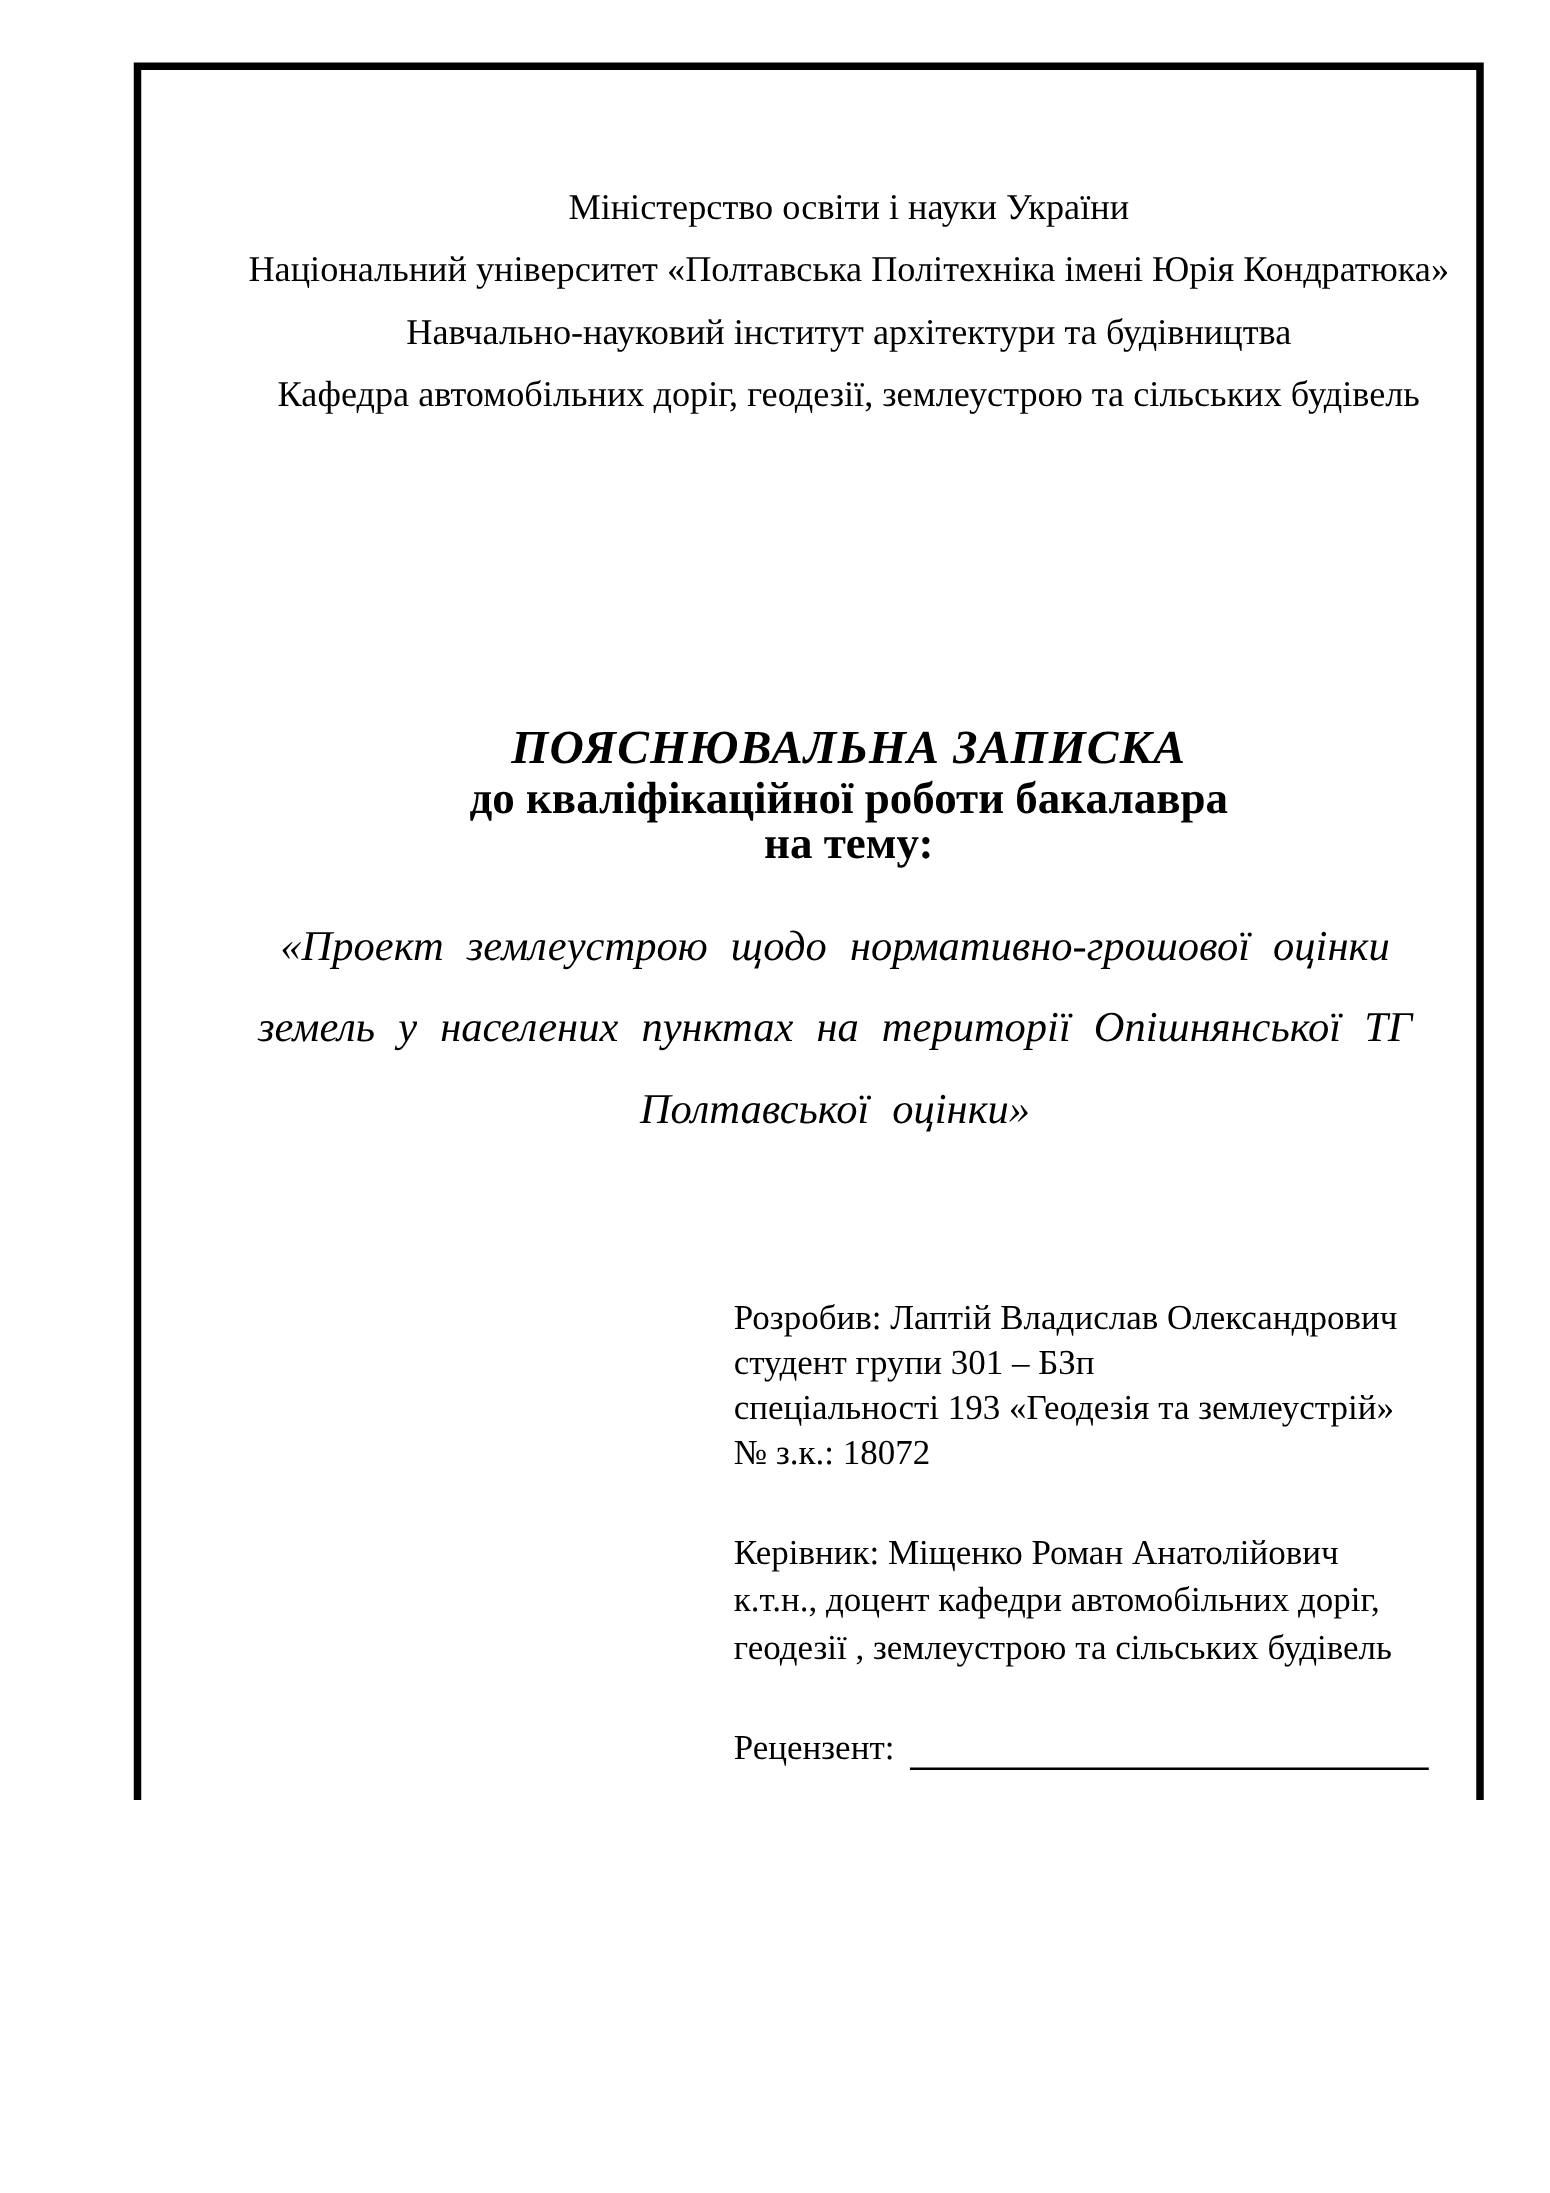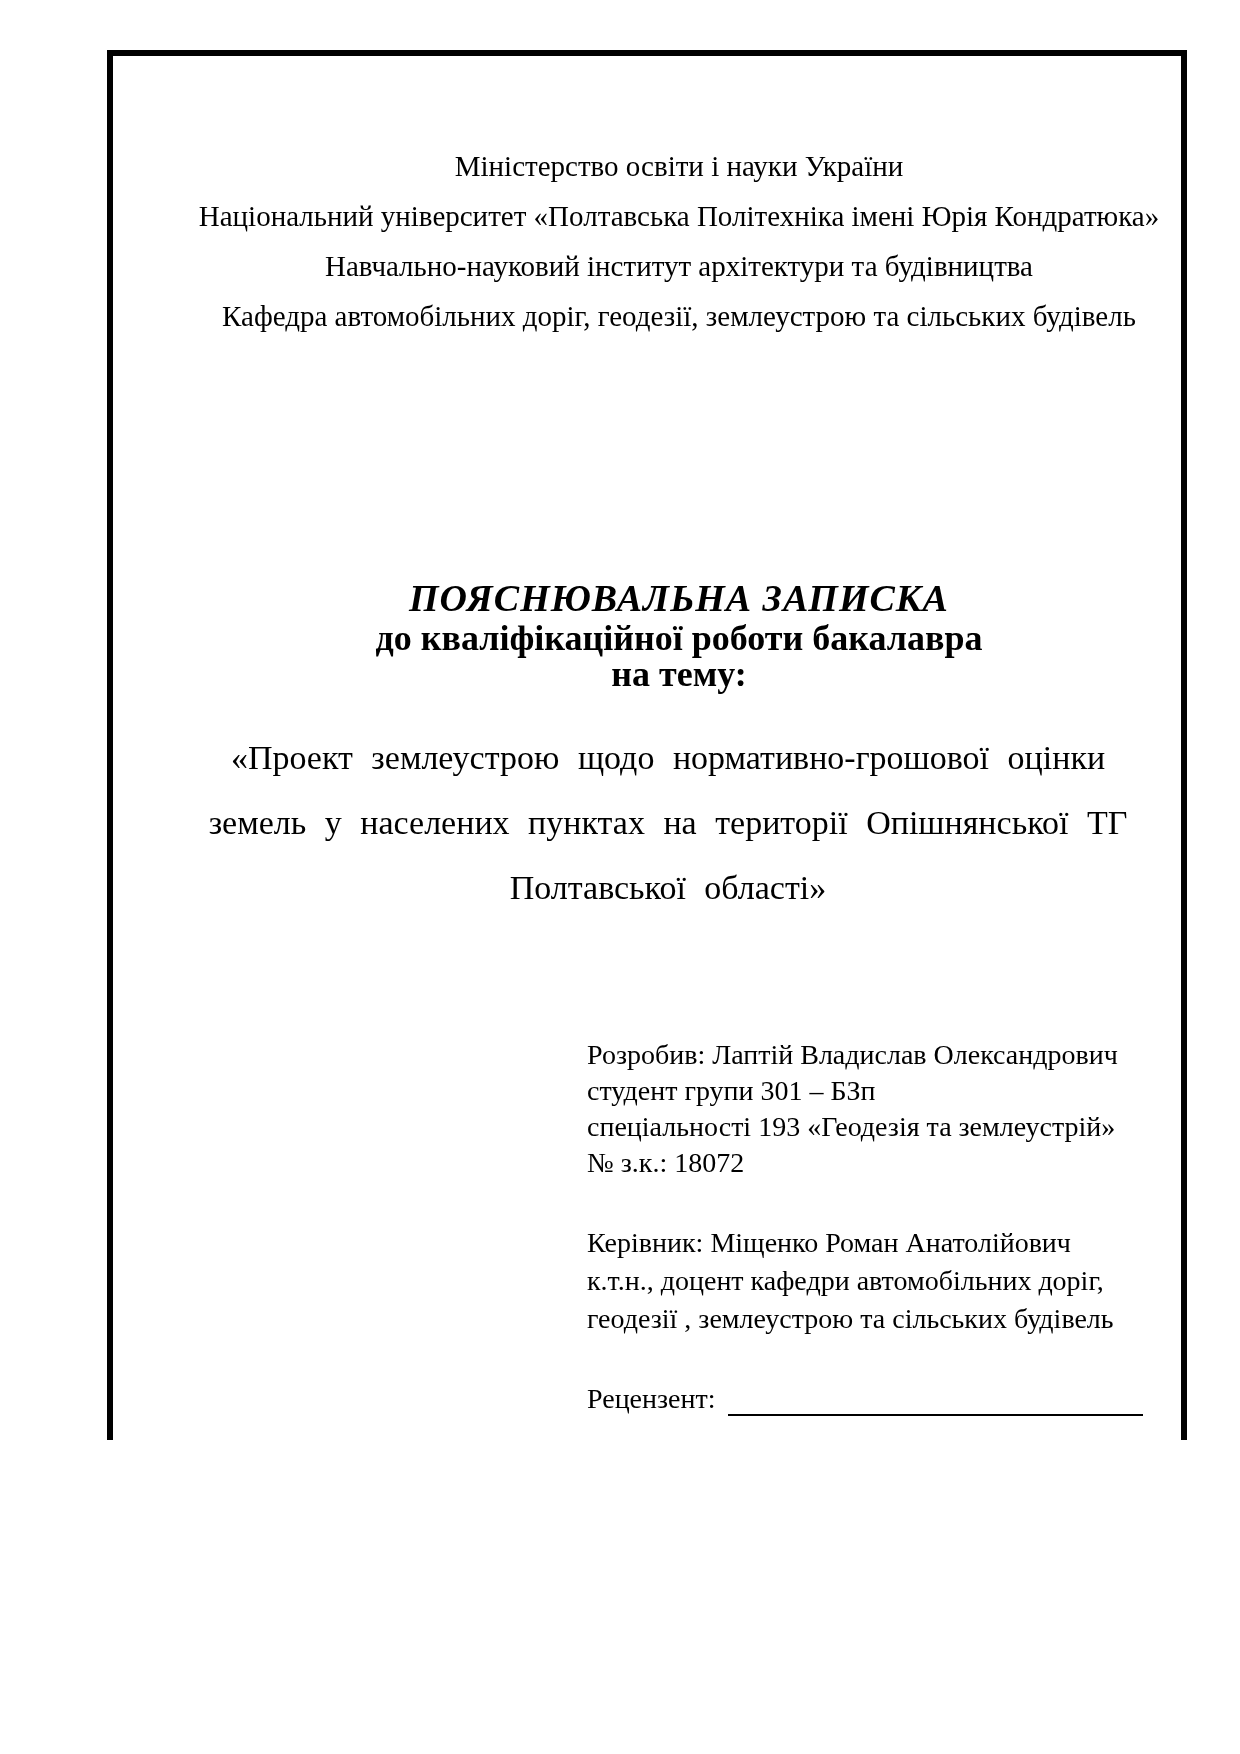--- a/index.html
+++ b/index.html
@@ -56,20 +56,21 @@
   .topic-block {
     position: absolute;
     left: 185px;
     top: 725px;
     width: 966px;
     text-align: center;
     font-size: 34px;
     line-height: 65px;
     word-spacing: 10px;
     white-space: nowrap;
+    font-style: italic;
   }
   .author-block {
     position: absolute;
     left: 587px;
     top: 1037px;
     width: 570px;
     font-size: 28px;
     line-height: 36px;
     white-space: nowrap;
   }
@@ -138,21 +139,21 @@
 
   <div class="title-block">
     <div class="title-main">ПОЯСНЮВАЛЬНА ЗАПИСКА</div>
     <div class="title-sub">до кваліфікаційної роботи бакалавра</div>
     <div class="title-sub">на тему:</div>
   </div>
 
   <div class="topic-block">
     <div>«Проект землеустрою щодо нормативно-грошової оцінки</div>
     <div>земель у населених пунктах на території Опішнянської ТГ</div>
-    <div>Полтавської області»</div>
+    <div>Полтавської оцінки»</div>
   </div>
 
   <div class="author-block">
     <div>Розробив: Лаптій Владислав Олександрович</div>
     <div>студент групи 301 – БЗп</div>
     <div>спеціальності 193 «Геодезія та землеустрій»</div>
     <div>№ з.к.: 18072</div>
   </div>
 
   <div class="supervisor-block">

